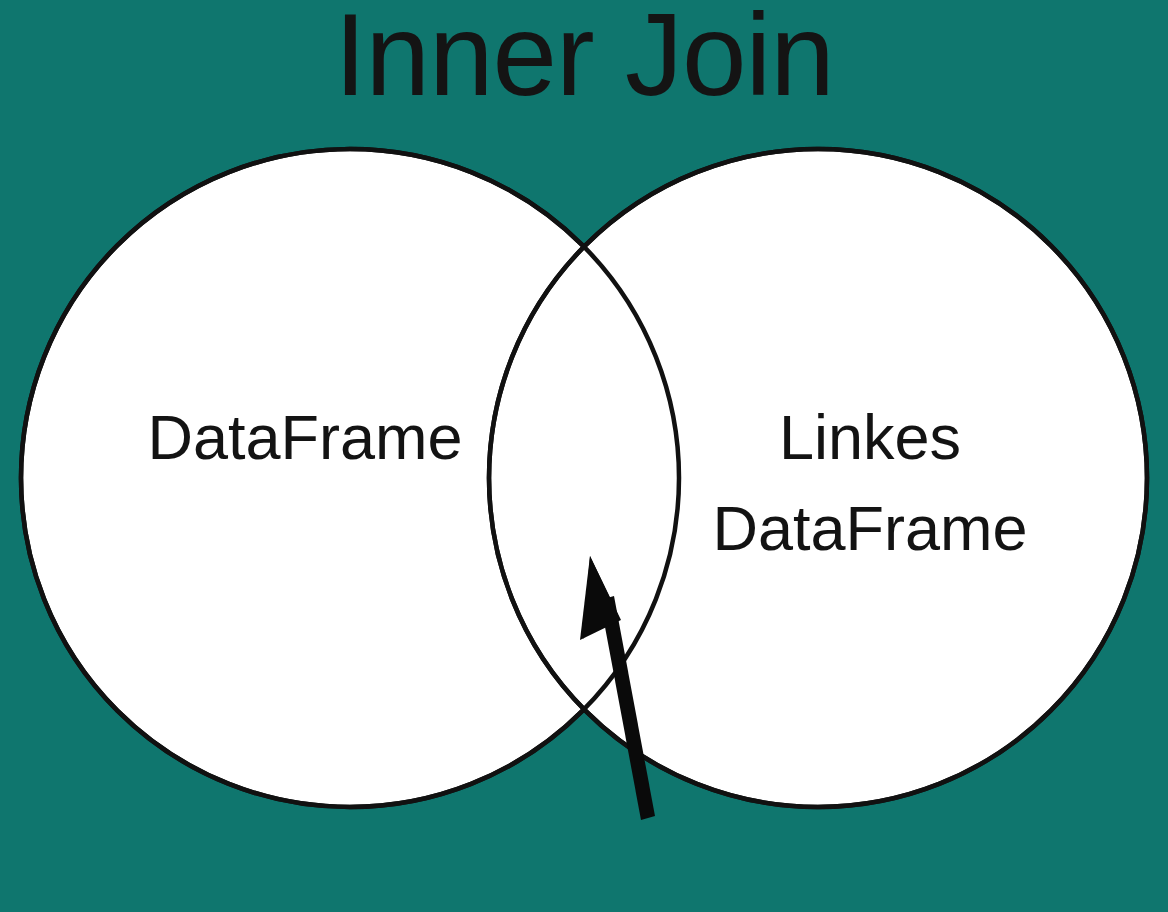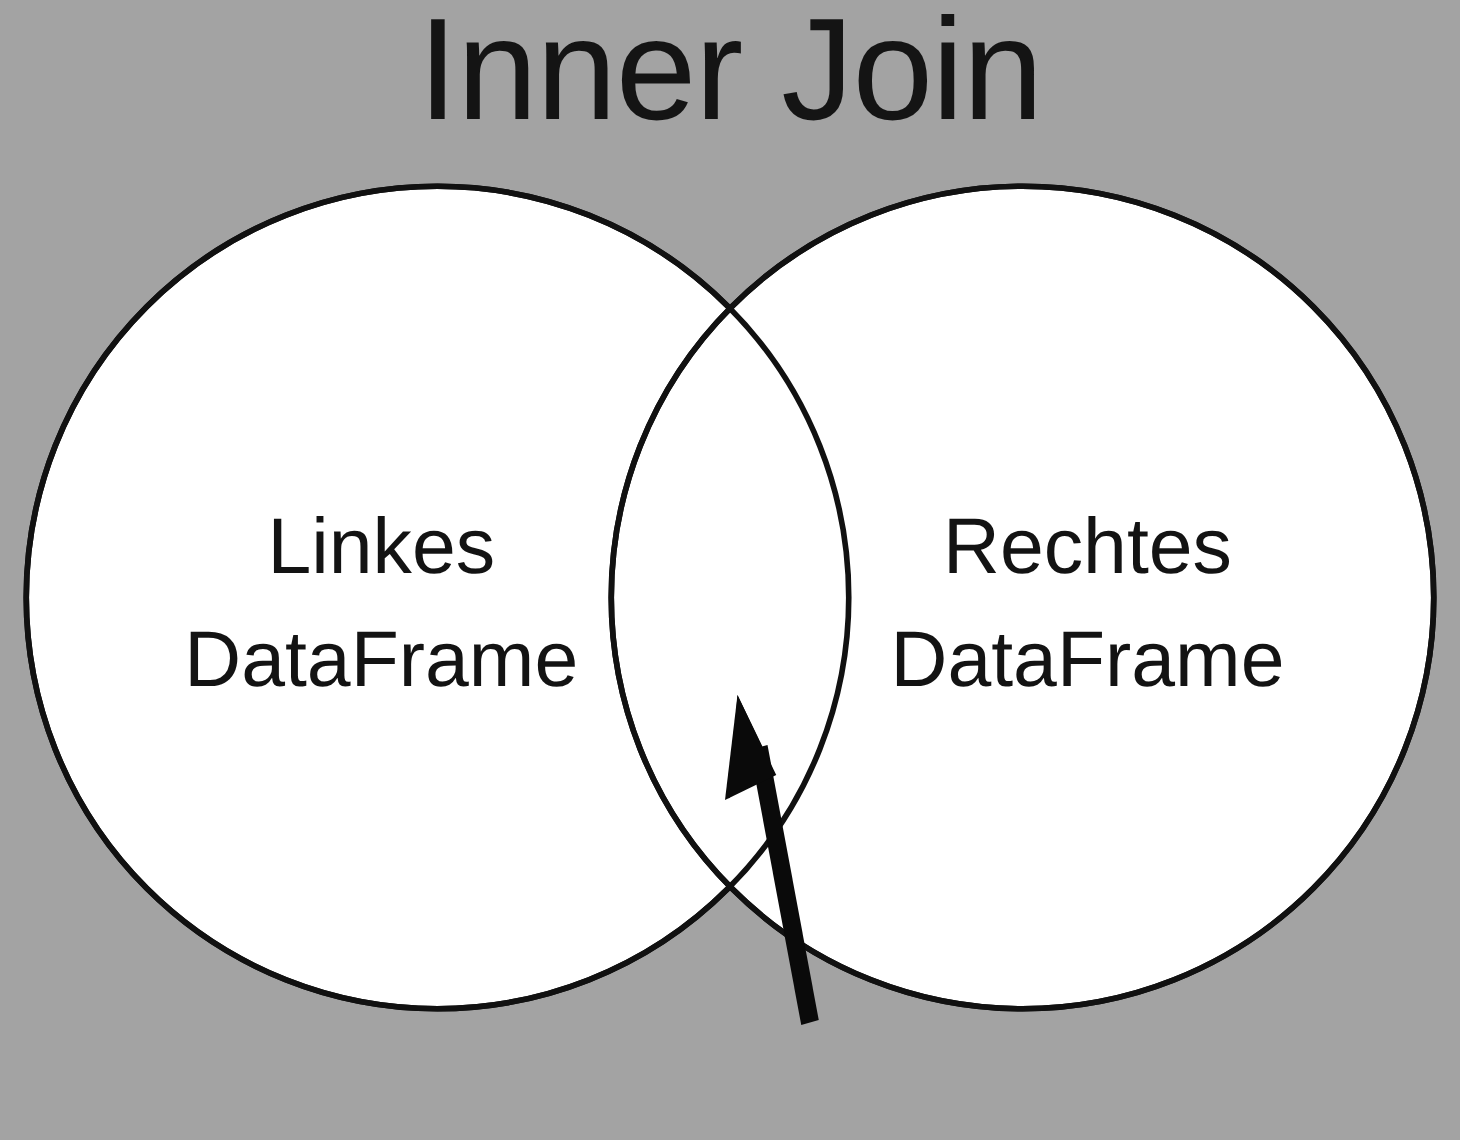--- a/index.html
+++ b/index.html
@@ -4,21 +4,21 @@
 <style>
   html, body {
     margin: 0;
     padding: 0;
     background: #ffffff;
   }
   #canvas {
     position: relative;
     width: 1168px;
     height: 912px;
-    background: #a3a3a3;
+    background: #0f766e;
     overflow: hidden;
     font-family: "Liberation Sans", "DejaVu Sans", sans-serif;
   }
   #venn-svg {
     position: absolute;
     left: 0;
     top: 0;
     width: 1168px;
     height: 912px;
   }
@@ -101,23 +101,22 @@
                L 603 612
                L 583 639
                Z" fill="#0a0a0a"></path>
       <path d="M 590 556 L 621 620 L 580 640 Z" fill="#0a0a0a"></path>
     </g>
   </svg>
 
   <div class="diagram-title">Inner Join</div>
 
   <div class="set-label set-label-left">
-    <span class="line">Linkes</span>
     <span class="line">DataFrame</span>
   </div>
 
   <div class="set-label set-label-right">
-    <span class="line">Rechtes</span>
+    <span class="line">Linkes</span>
     <span class="line">DataFrame</span>
   </div>
 
 
 </div>
 
 </body></html>

